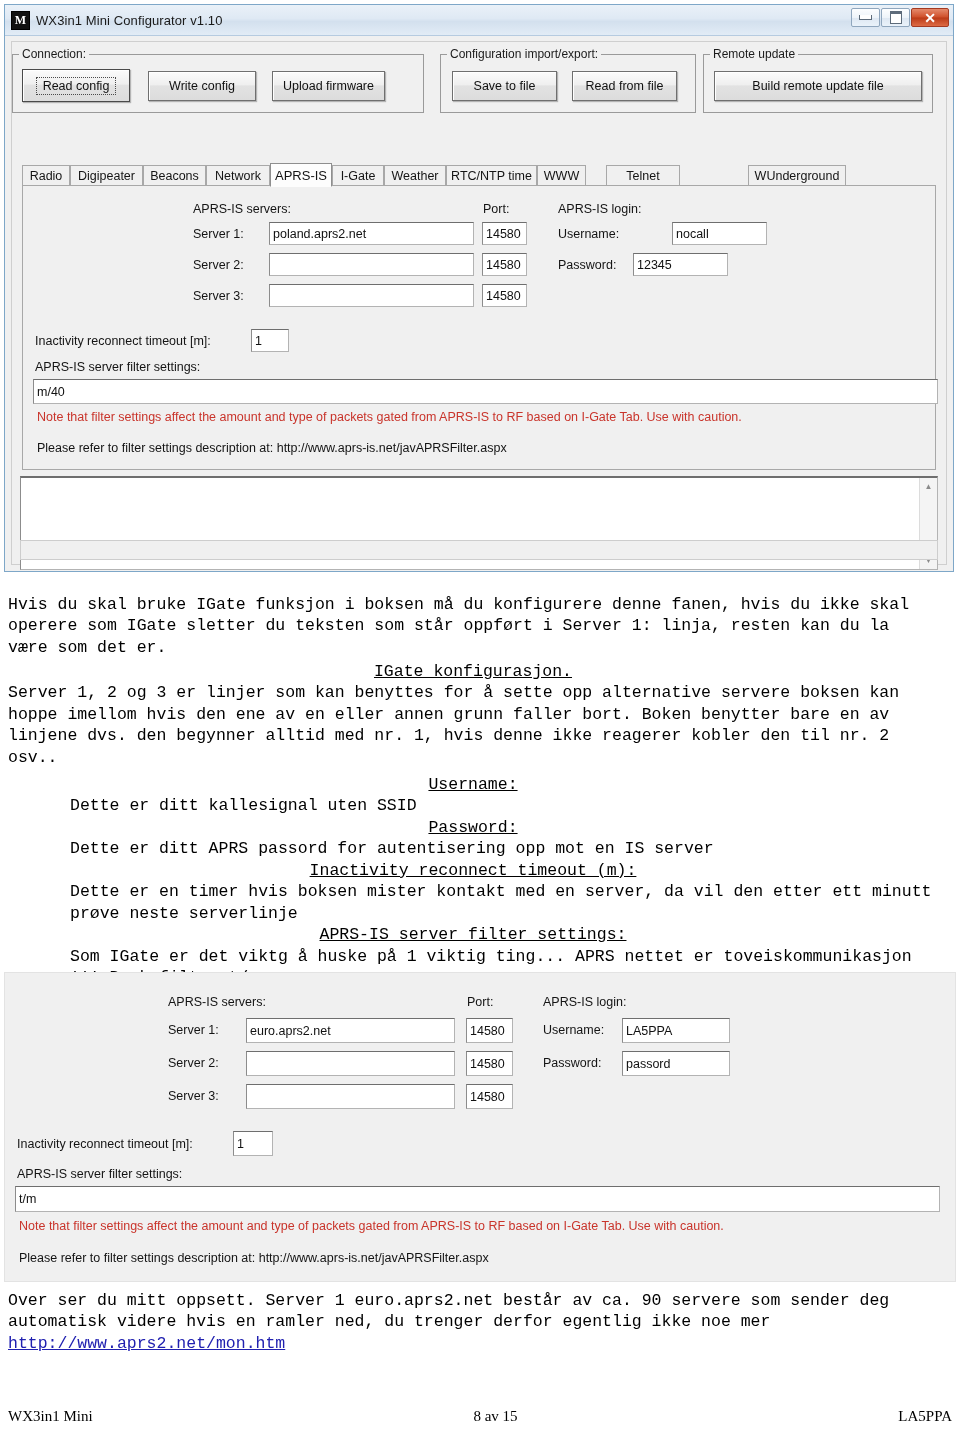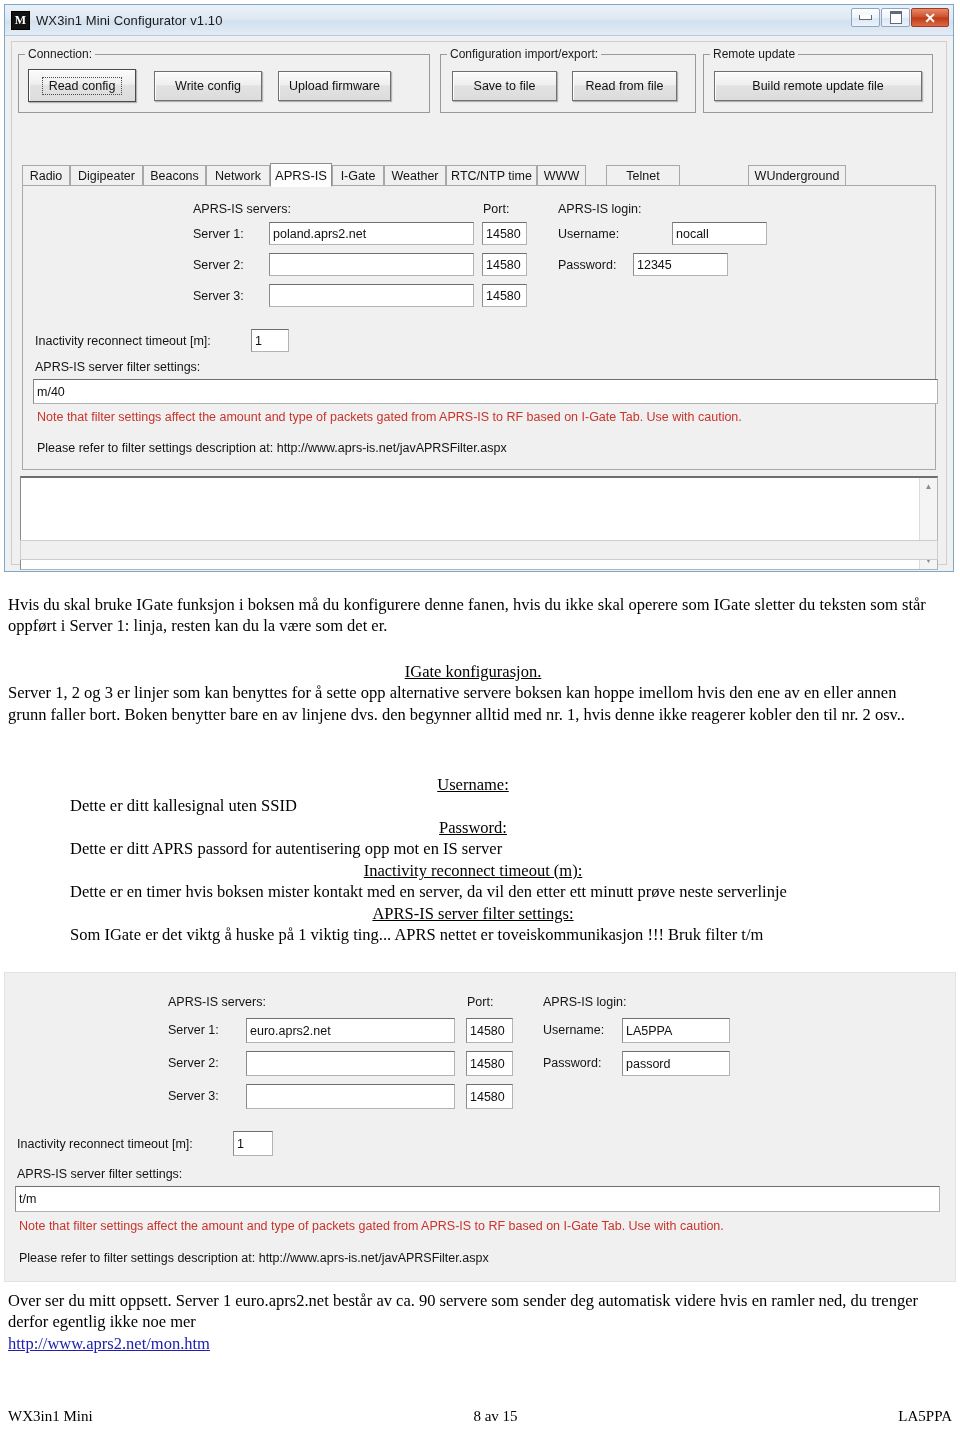--- a/index.html
+++ b/index.html
@@ -118,21 +118,21 @@
     font-size:8px;color:#8a8a8a;
   }
   .sb-up{top:0;}
   .sb-dn{bottom:0;}
   .statusbar{
     position:absolute;left:8px;right:8px;bottom:4px;height:20px;
     background:#f0f0f0;border:1px solid #cdcdcd;box-sizing:border-box;
   }
 
   
-  .doc{position:absolute;left:8px;right:22px;font-family:Liberation Serif, serif;color:#000;}
+  .doc{position:absolute;left:8px;right:22px;font-family:Liberation Mono, monospace;color:#000;}
   .doc p{margin:0;font-size:16.5px;line-height:1.30;}
   .u{text-decoration:underline;text-align:center;}
   .ind{display:block;padding-left:62px;}
   .lnk{color:#2020b0;text-decoration:underline;}
 
   
   .shot2{
     position:absolute;left:4px;top:972px;width:952px;height:310px;
     background:#f0f0f0;border:1px solid #e3e3e3;box-sizing:border-box;
     font-family:"Liberation Sans",sans-serif;
@@ -162,21 +162,21 @@
             <span class="glyph-max"></span>
           </div>
         <div class="wbtn close">
             <span>✕</span>
           </div>
       </div>
     </div>
 
     <div class="clientarea">
 
-      <div class="groupbox" style="left:6px;top:12px;width:410px;height:57px;text-align:right;">
+      <div class="groupbox" style="left:0;top:12px;width:410px;height:57px;text-align:right;">
         <div class="gb-label">Connection:</div>
         <div class="btn focus" style="left:9px;top:14px;width:108px;height:33px;">
           <span class="inner">Read config</span>
         </div>
         <div class="btn" style="left:135px;top:16px;width:108px;height:30px;">
           <span>Write config</span>
         </div>
         <div class="btn" style="left:259px;top:16px;width:113px;height:30px;">
           <span>Upload firmware</span>
         </div>

